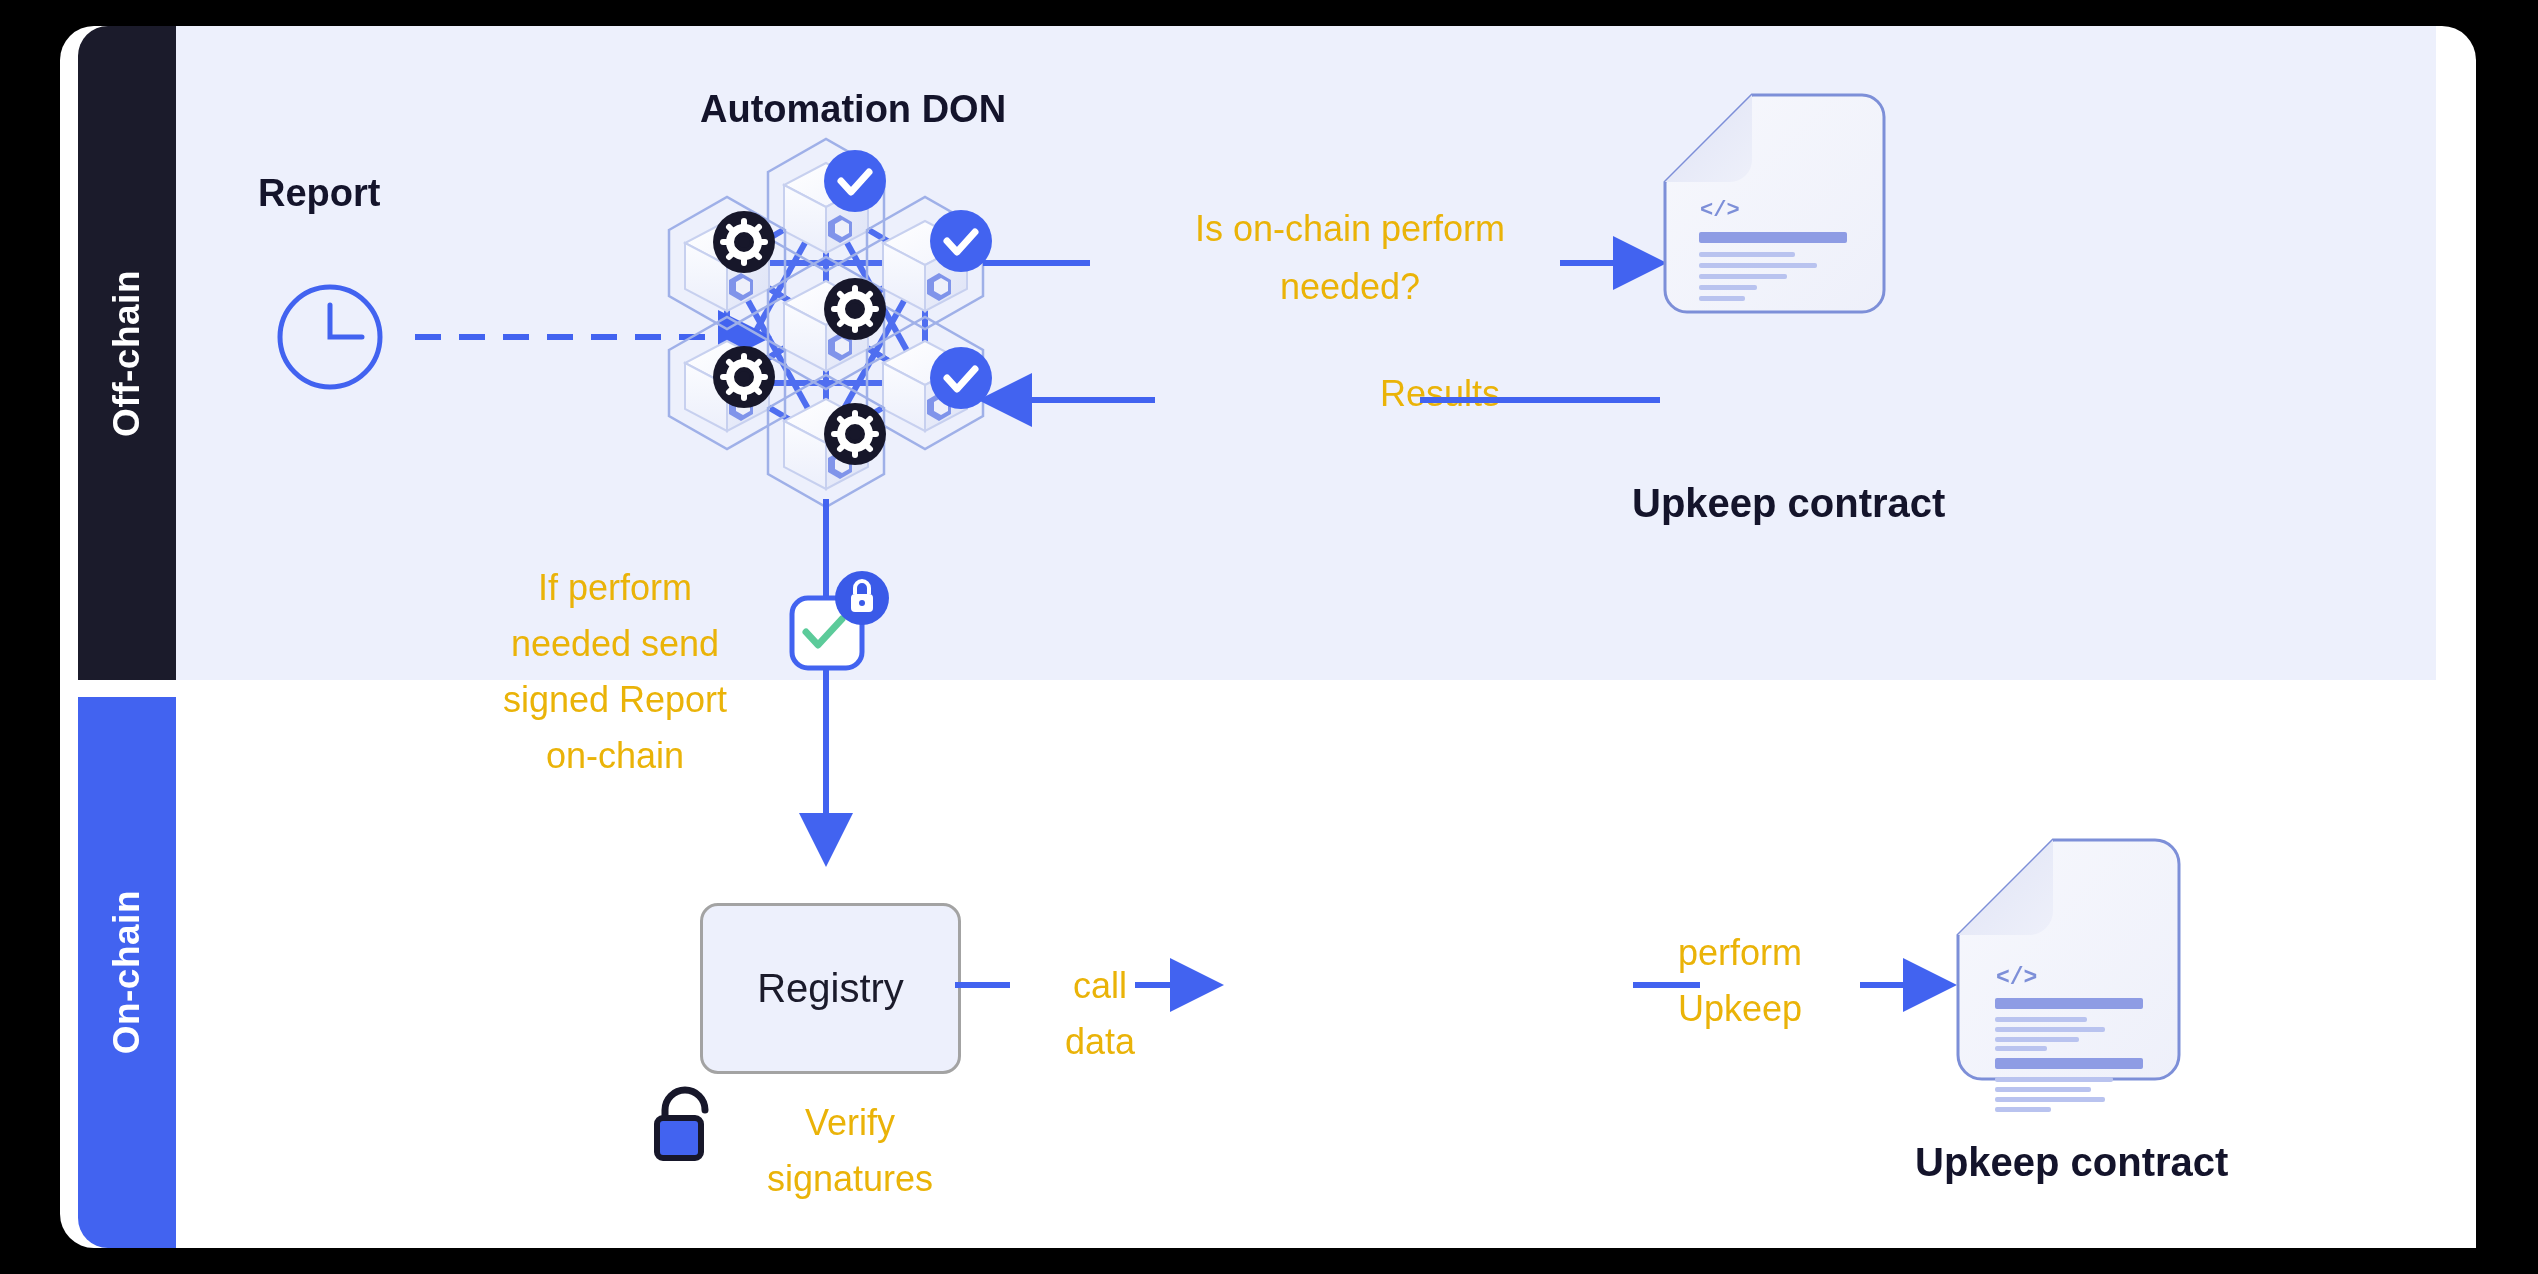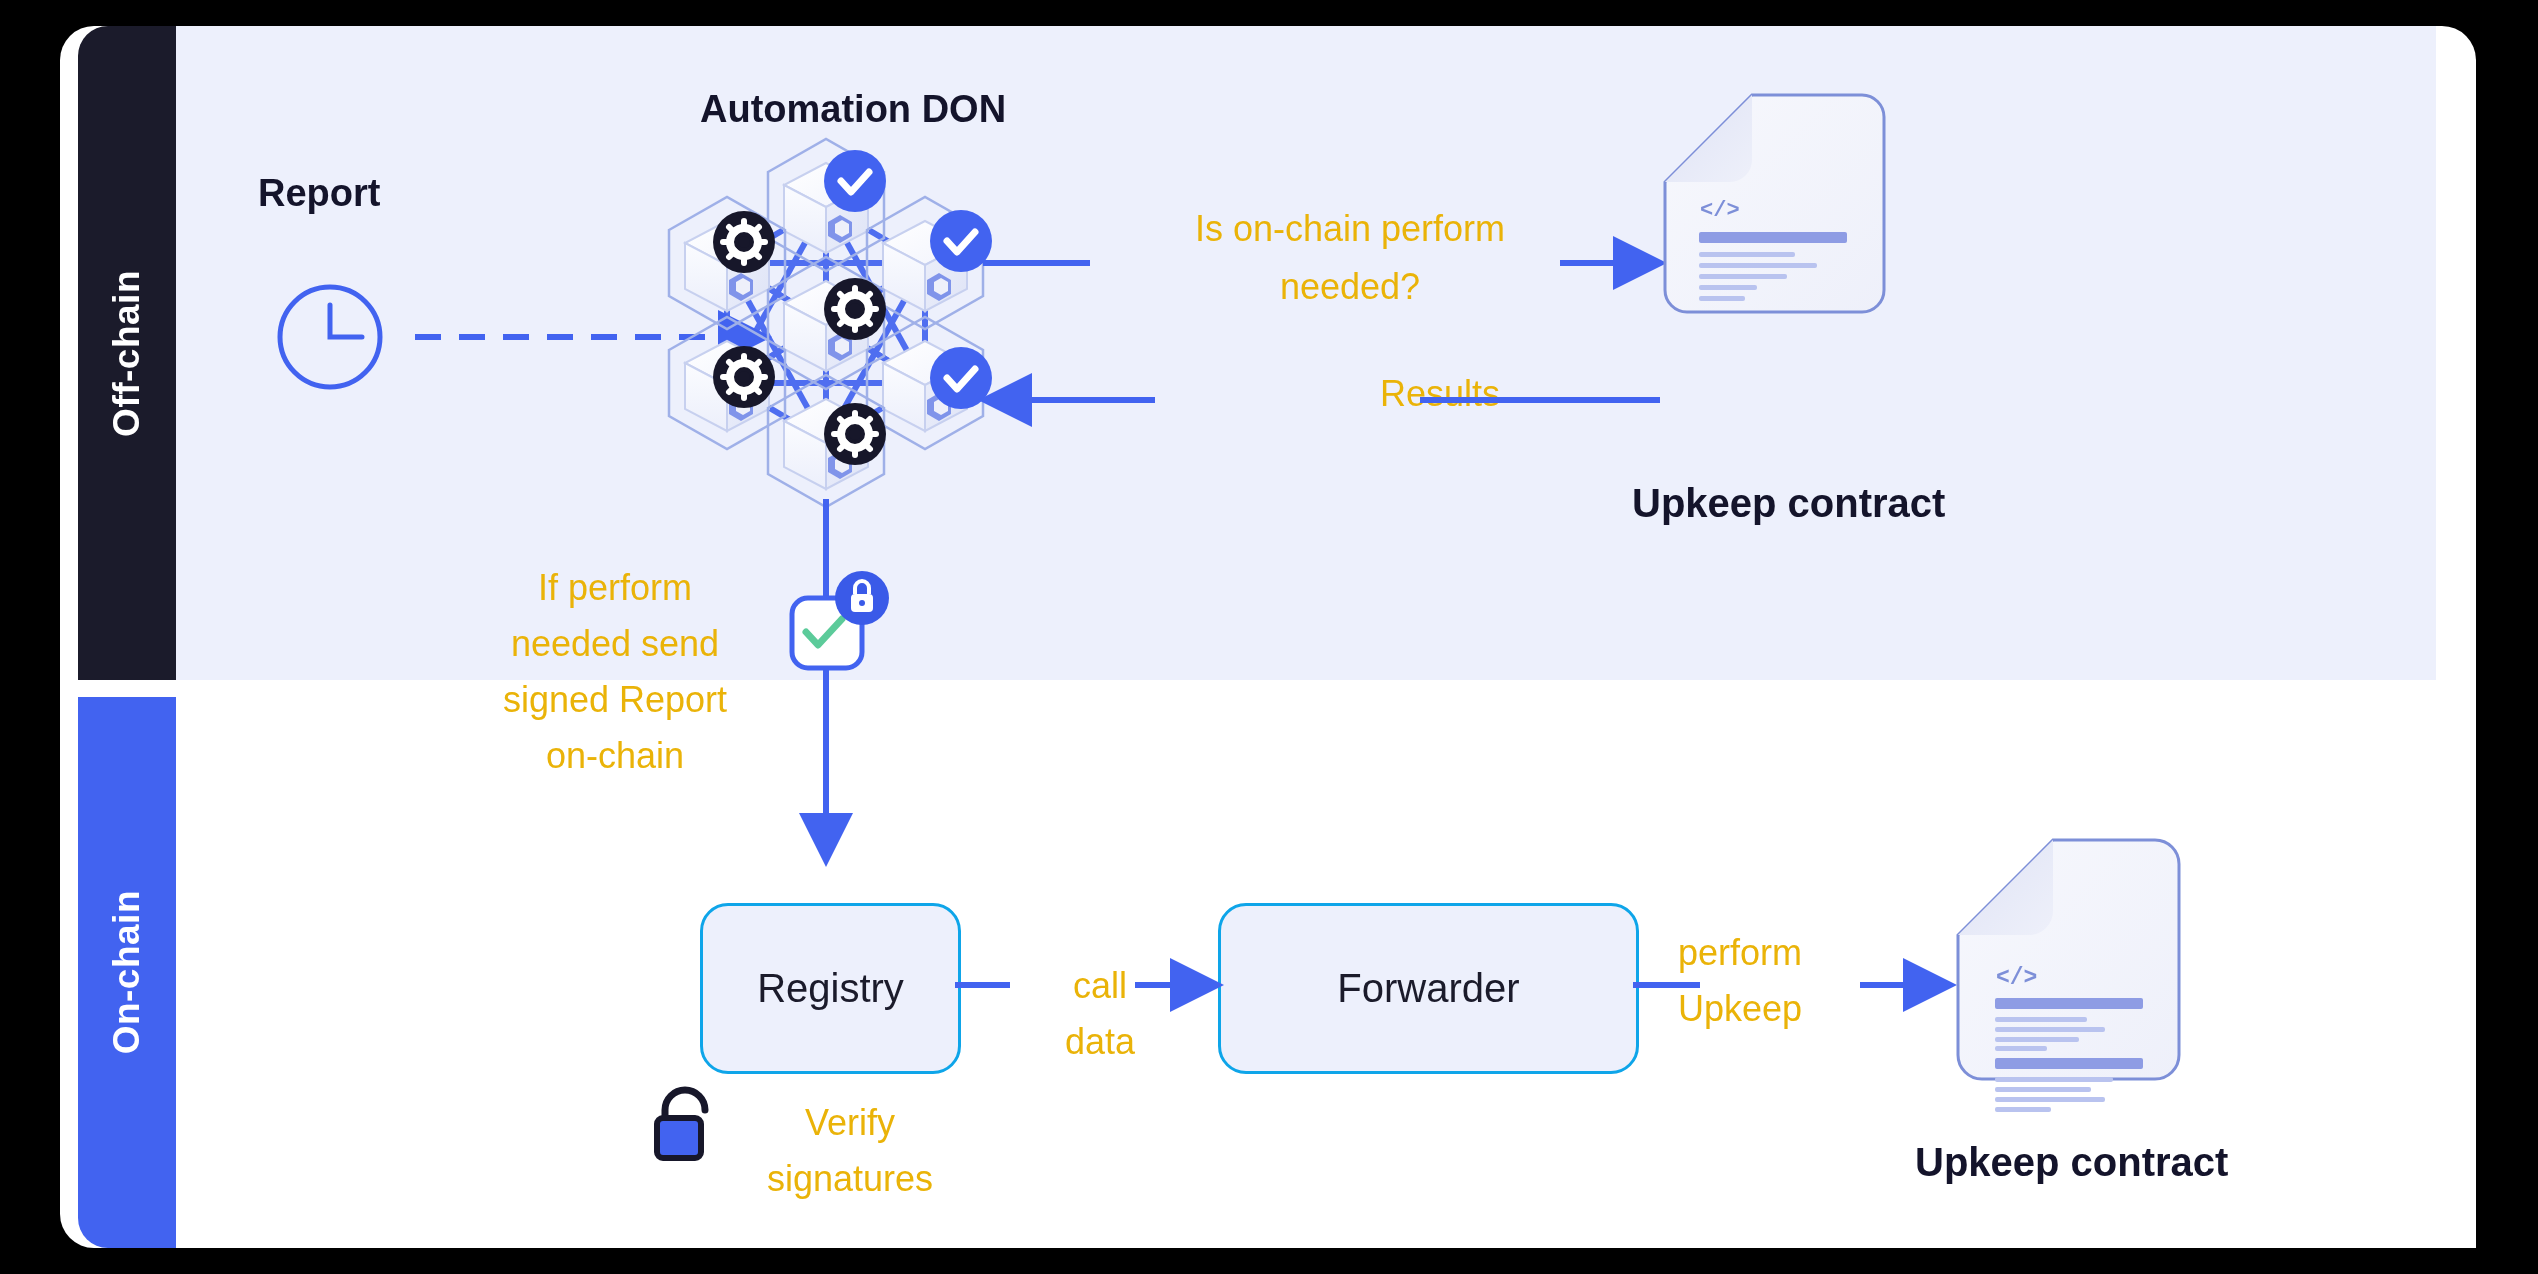--- a/index.html
+++ b/index.html
@@ -29,22 +29,22 @@
   .panel-on{position:absolute;left:176px;top:680px;width:2300px;height:568px;
         background:#ffffff;}
 
   
   .ttl{position:absolute;color:#14142b;font-weight:700;font-size:38px;
        white-space:nowrap;}
   .lbl{position:absolute;color:#eab308;font-size:36px;line-height:58px;
        text-align:center;white-space:pre-line;}
 
   
-  .fbox{position:absolute;background:#edf0fc;border:3px solid #0ea5e9;
-        border-radius:28px;display:flex;align-items:center;
+  .fbox{position:absolute;background:#edf0fc;border:3px solid #a3a3a3;
+        border-radius:18px;display:flex;align-items:center;
         justify-content:center;color:#1b1b2b;font-size:40px;}
 
   
   .doclbl{position:absolute;color:#14142b;font-weight:700;font-size:40px;
           white-space:nowrap;}
 
   svg{position:absolute;left:0;top:0;overflow:visible;}
   .svgwrap{position:absolute;left:0;top:0;width:2538px;height:1274px;
            pointer-events:none;}
 </style>
@@ -82,23 +82,20 @@
 data</div>
   <div class="lbl" style="left:1600px;top:925px;width:280px;line-height:56px;">perform
 Upkeep</div>
   <div class="lbl" style="left:700px;top:1095px;width:300px;line-height:56px;">Verify
 signatures</div>
 
   <div class="doclbl" style="left:1915px;top:1140px;">Upkeep contract</div>
 
   <div class="fbox" style="left:700px;top:903px;width:255px;height:165px;">
     <span>Registry</span>
-  </div>
-  <div class="fbox" style="left:1218px;top:903px;width:415px;height:165px;">
-    <span>Forwarder</span>
   </div>
 
   <div class="svgwrap">
   <svg width="2538" height="1274" viewBox="0 0 2538 1274">
     <defs>
       <marker id="arw" markerWidth="9" markerHeight="9" refX="7" refY="4.5" orient="auto" markerUnits="strokeWidth">
         <path d="M0,0 L9,4.5 L0,9 z" fill="#4263f0"></path>
       </marker>
       <linearGradient id="cubeTop" x1="0" y1="0" x2="1" y2="1">
         <stop offset="0" stop-color="#ffffff"></stop>

